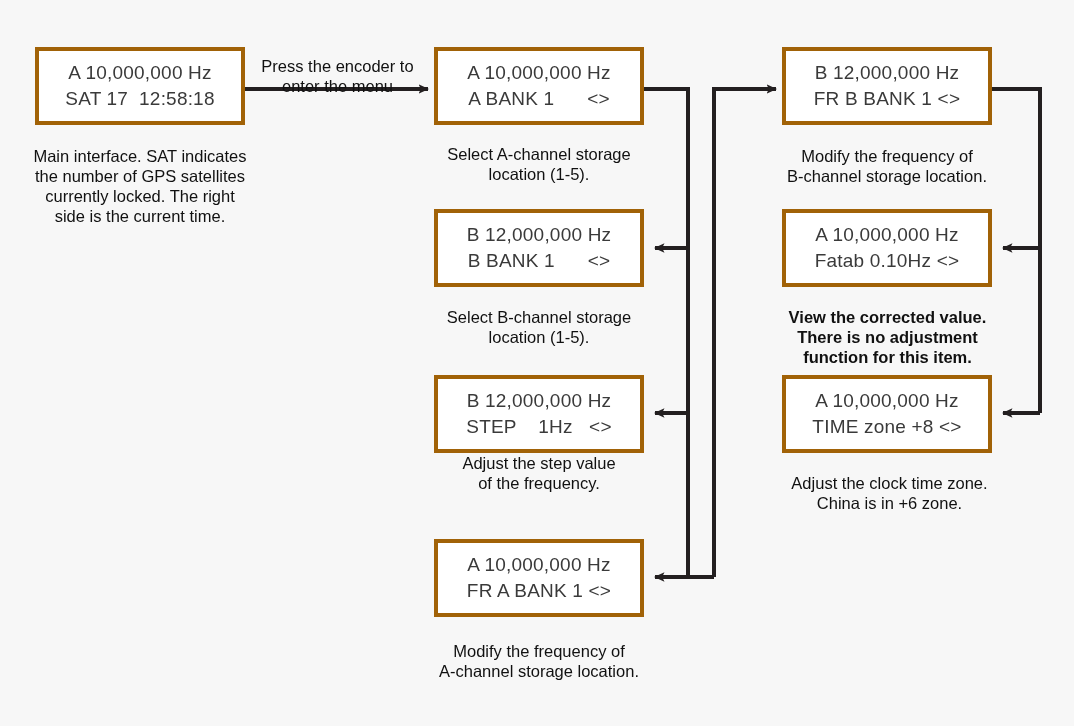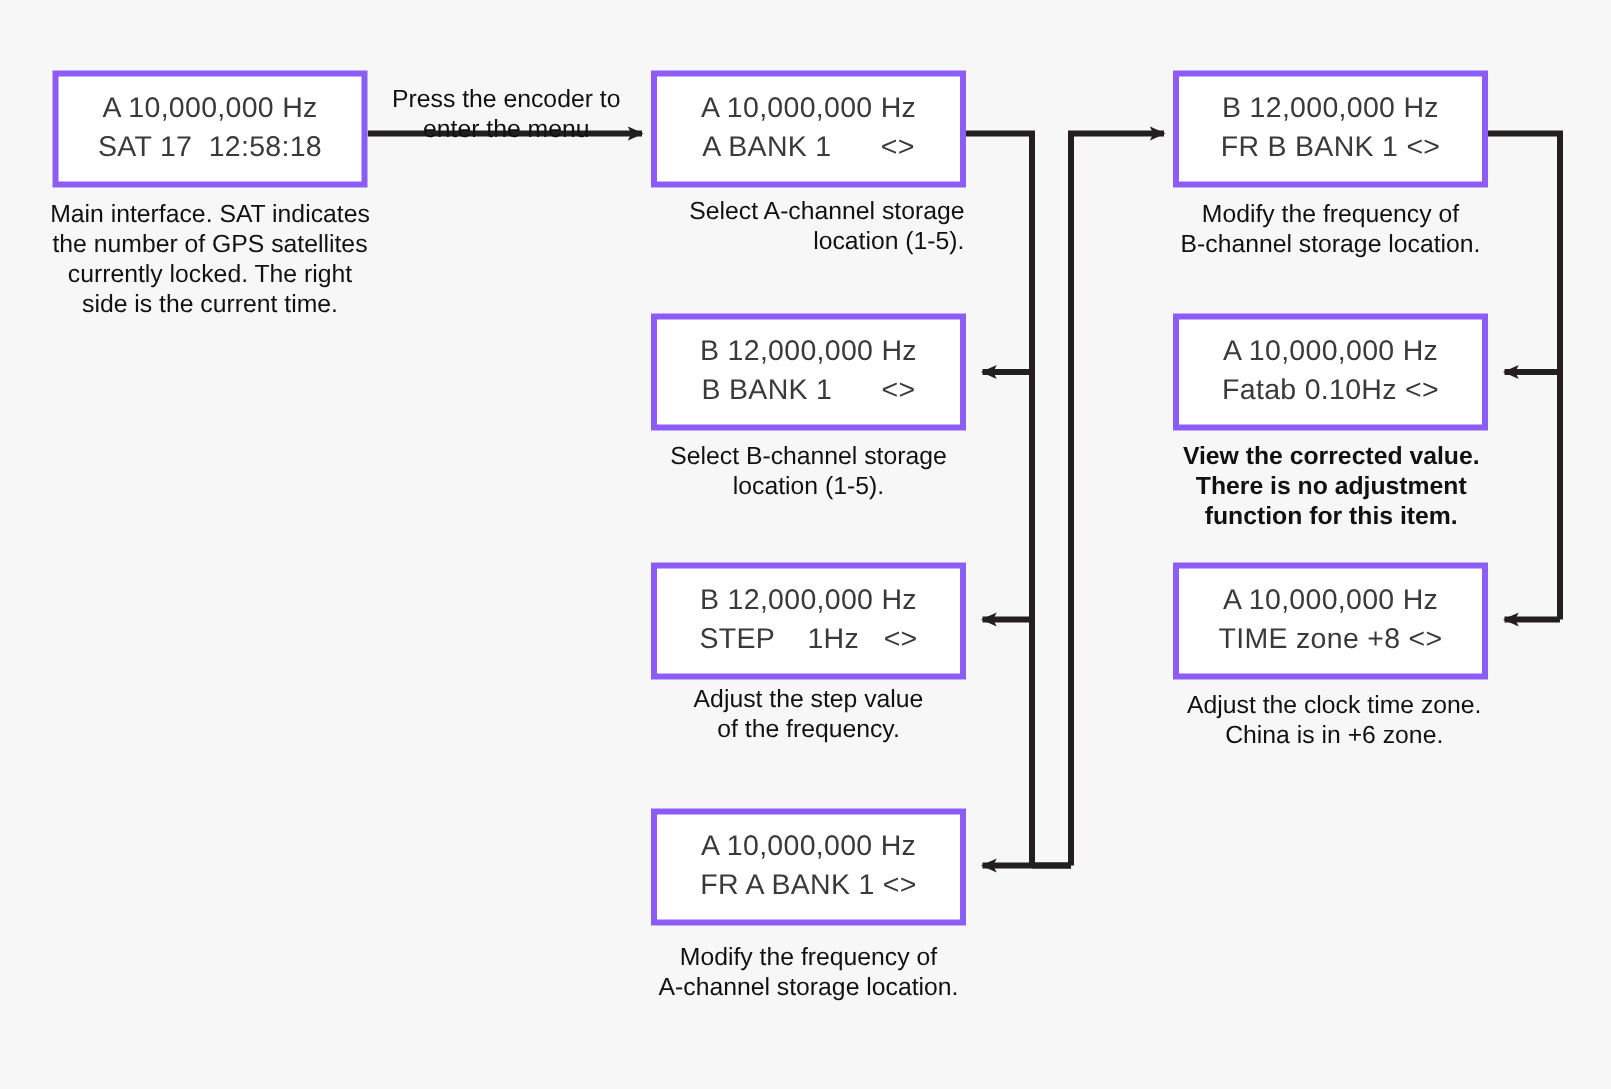--- a/index.html
+++ b/index.html
@@ -25,41 +25,42 @@
     width: 1074px;
     height: 726px;
     pointer-events: none;
   }
   .lcd {
     position: absolute;
     box-sizing: border-box;
     width: 210px;
     height: 78px;
     background: #ffffff;
-    border: 4px solid #8b5cf6;
+    border: 4px solid #a16207;
     display: flex;
     flex-direction: column;
     align-items: center;
     justify-content: center;
   }
   .lcd-line {
     font-size: 19px;
     line-height: 26px;
     color: #3a3a3a;
     white-space: pre;
     letter-spacing: 0.2px;
   }
   .caption {
     position: absolute;
     box-sizing: border-box;
     font-size: 16.5px;
     line-height: 20px;
     color: #111111;
     text-align: center;
     white-space: pre-line;
+    margin-top: 13px;
   }
   .edge-label {
     position: absolute;
     font-size: 16.5px;
     line-height: 20px;
     color: #111111;
     text-align: center;
     white-space: pre-line;
   }
 </style>
@@ -107,35 +108,35 @@
 currently locked. The right
 side is the current time.</div>
 
   <div class="edge-label" style="left:250px; top:44px; width:175px;margin-top:12px;">Press the encoder to
 enter the menu</div>
 
   <div class="lcd" style="left:434px; top:47px;">
     <div class="lcd-line">A 10,000,000 Hz</div>
     <div class="lcd-line">A BANK 1      &lt;&gt;</div>
   </div>
-  <div class="caption" style="left:393px; top:131px; width:250px;text-align:right;">Select A-channel storage
+  <div class="caption" style="left:414px; top:131px; width:250px;">Select A-channel storage
 location (1-5).</div>
 
   <div class="lcd" style="left:434px; top:209px;">
     <div class="lcd-line">B 12,000,000 Hz</div>
     <div class="lcd-line">B BANK 1      &lt;&gt;</div>
   </div>
   <div class="caption" style="left:414px; top:294px; width:250px;">Select B-channel storage
 location (1-5).</div>
 
   <div class="lcd" style="left:434px; top:375px;">
     <div class="lcd-line">B 12,000,000 Hz</div>
     <div class="lcd-line">STEP    1Hz   &lt;&gt;</div>
   </div>
-  <div class="caption" style="left:414px; top:456px; width:250px;">Adjust the step value
+  <div class="caption" style="left:414px; top:440px; width:250px;">Adjust the step value
 of the frequency.</div>
 
   <div class="lcd" style="left:434px; top:539px;">
     <div class="lcd-line">A 10,000,000 Hz</div>
     <div class="lcd-line">FR A BANK 1 &lt;&gt;</div>
   </div>
   <div class="caption" style="left:409px; top:628px; width:260px;">Modify the frequency of
 A-channel storage location.</div>
 
   <div class="lcd" style="left:782px; top:47px;">

